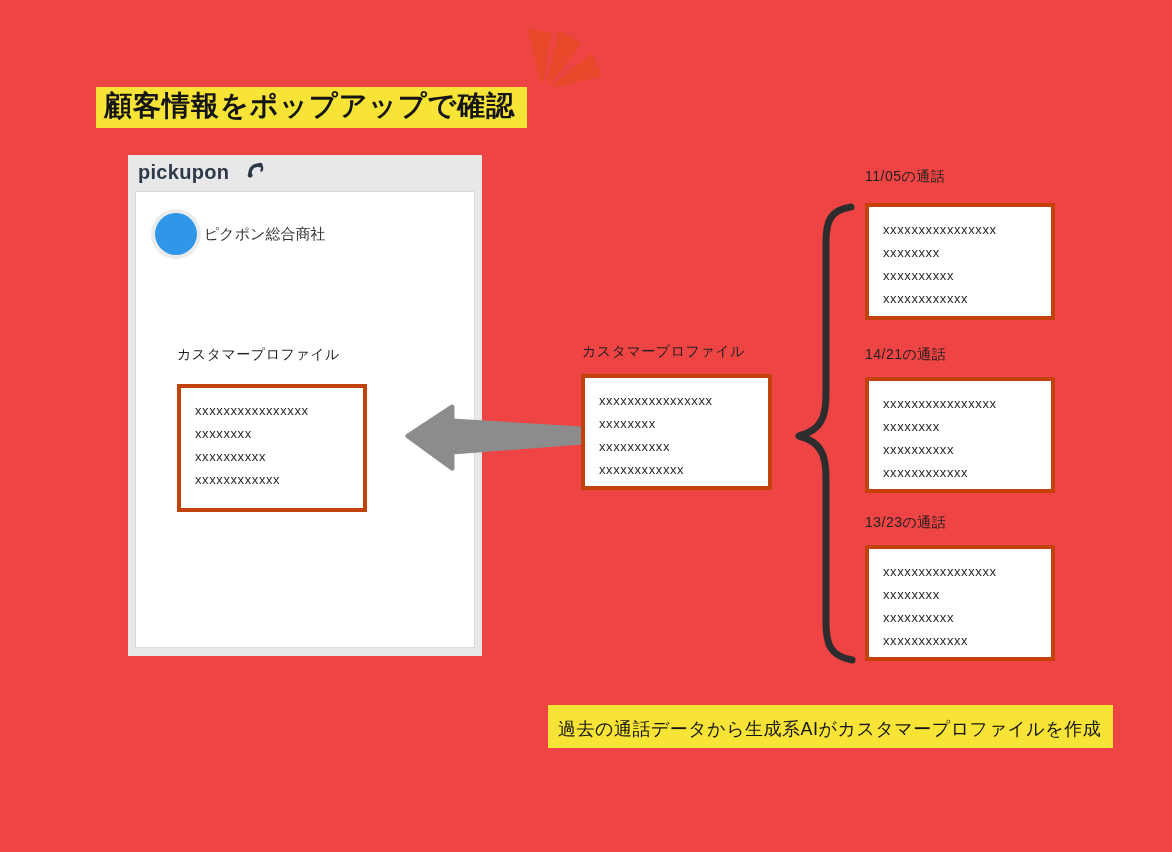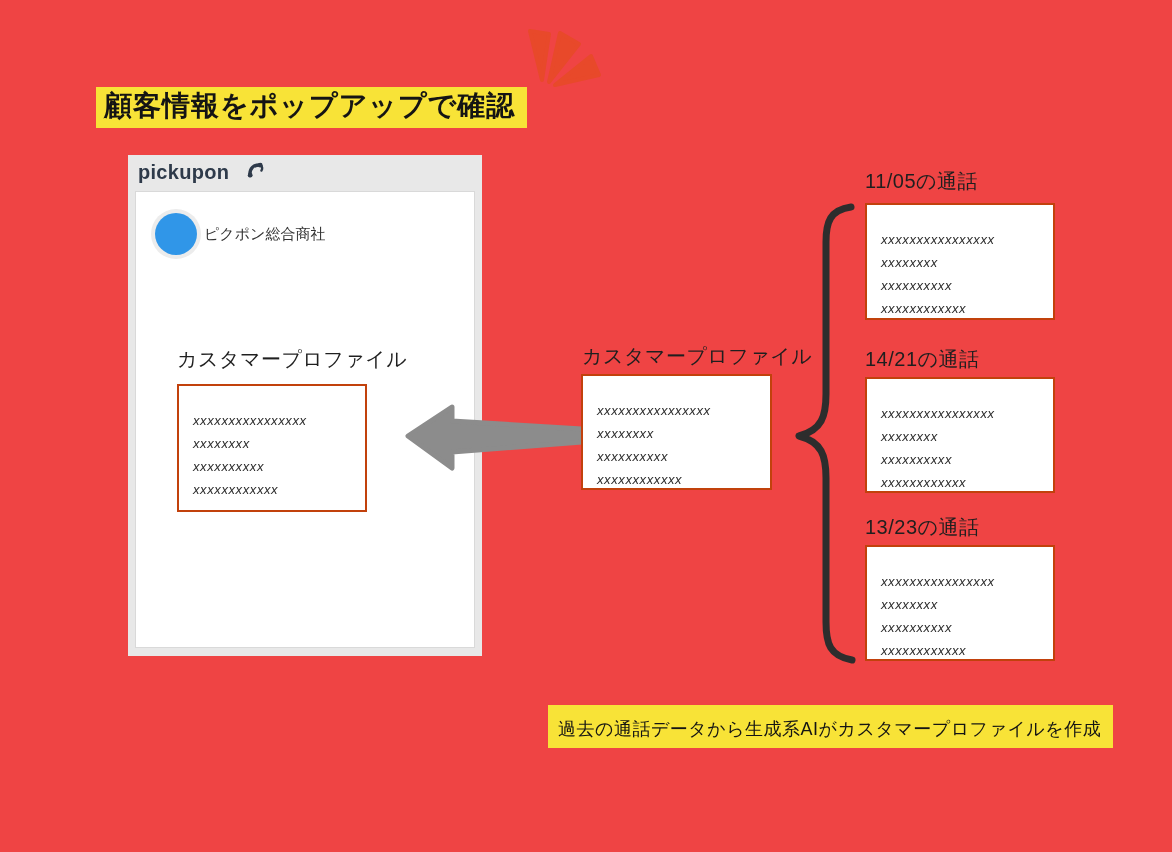--- a/index.html
+++ b/index.html
@@ -44,25 +44,24 @@
     position:absolute;left:15px;top:17px;width:50px;height:50px;border-radius:50%;
     background:#ececec;display:flex;align-items:center;justify-content:center;
   }
   .avatar-core{
     width:42px;height:42px;border-radius:50%;
     background:var(--color-avatar,#3096e8);
   }
   .company-name{
     position:absolute;left:68px;top:33px;font-size:15px;color:#333;
   }
-  .box-label{font-size:20px;color:#1f1f1f;letter-spacing:0.5px;}
+  .box-label{font-size:14px;color:#1f1f1f;letter-spacing:0.5px;}
   .xbox{
-    background:#fff;border:2px solid #c2410c;box-sizing:border-box;
-    padding:23px 4px 0 14px;
-    font-style:italic;
+    background:#fff;border:4px solid #c2410c;box-sizing:border-box;
+    padding:11px 4px 0 14px;
   }
   .xline{
     font-size:13px;line-height:23px;color:#2a2a2a;letter-spacing:0.6px;
     white-space:nowrap;
   }
   
   .profile-label-left{position:absolute;left:41px;top:154px;}
   .profile-box-left{position:absolute;left:41px;top:192px;width:190px;height:128px;}
   
   .mid-label{left:582px;top:343px;}

